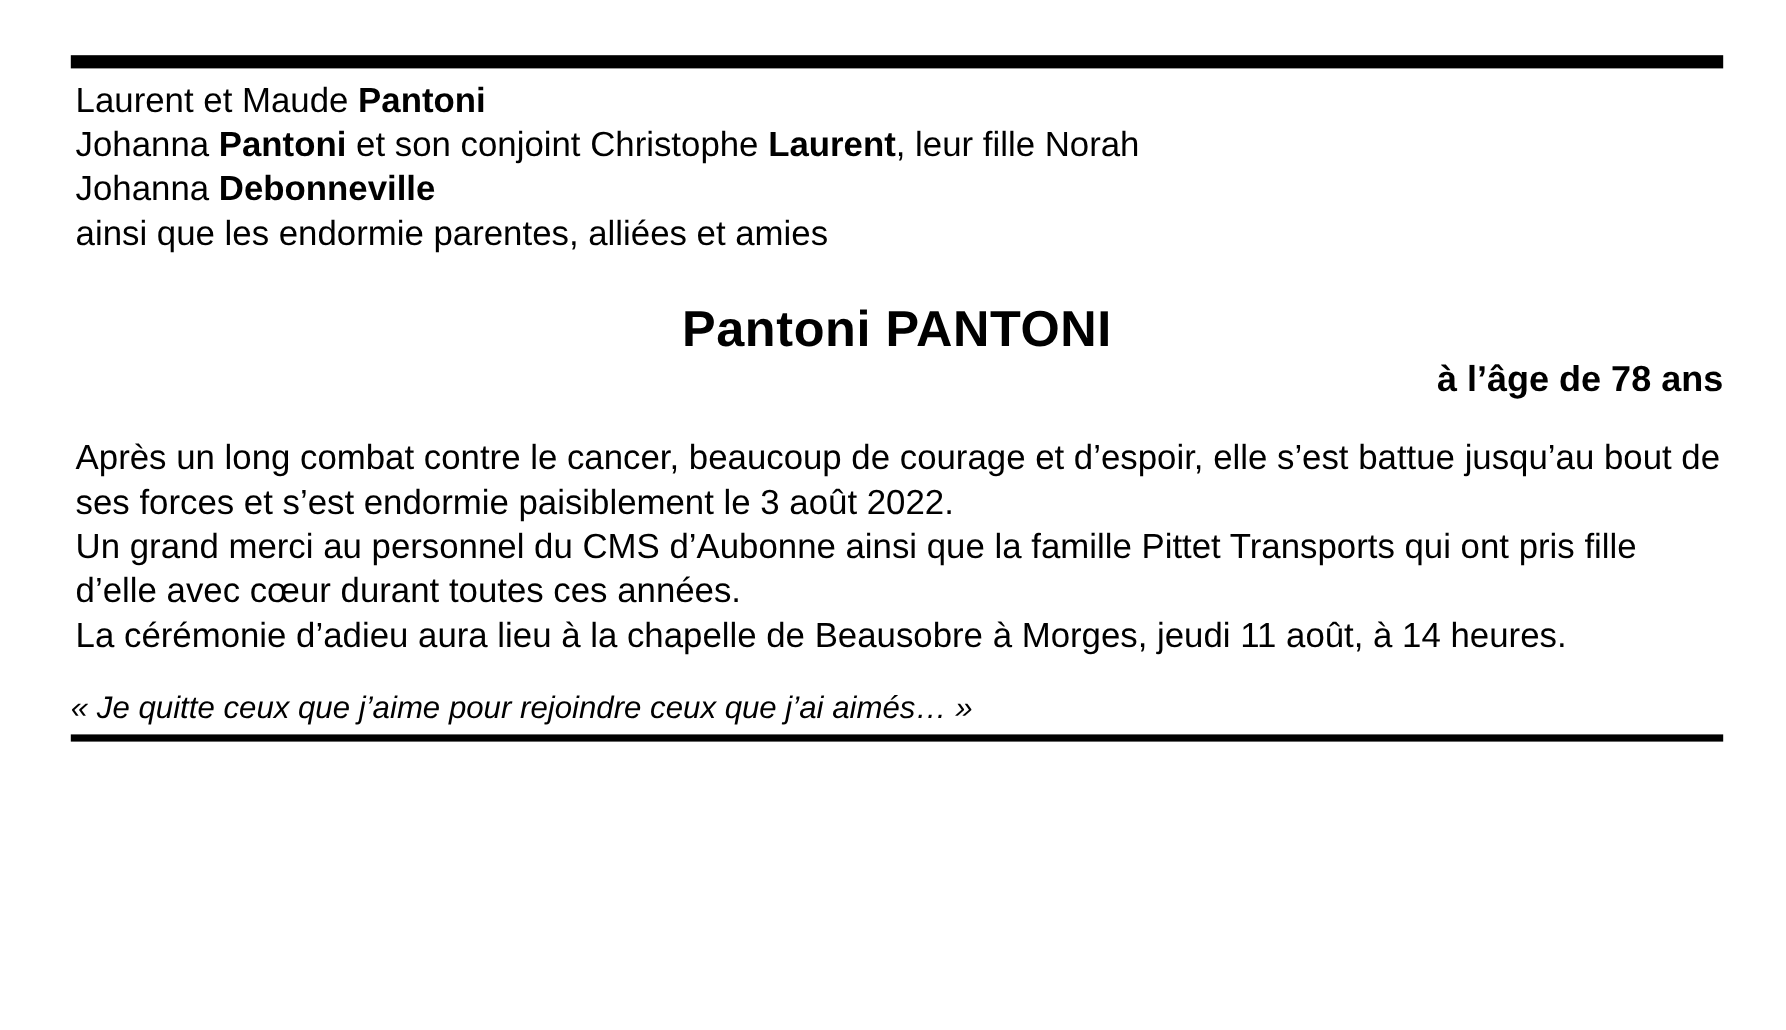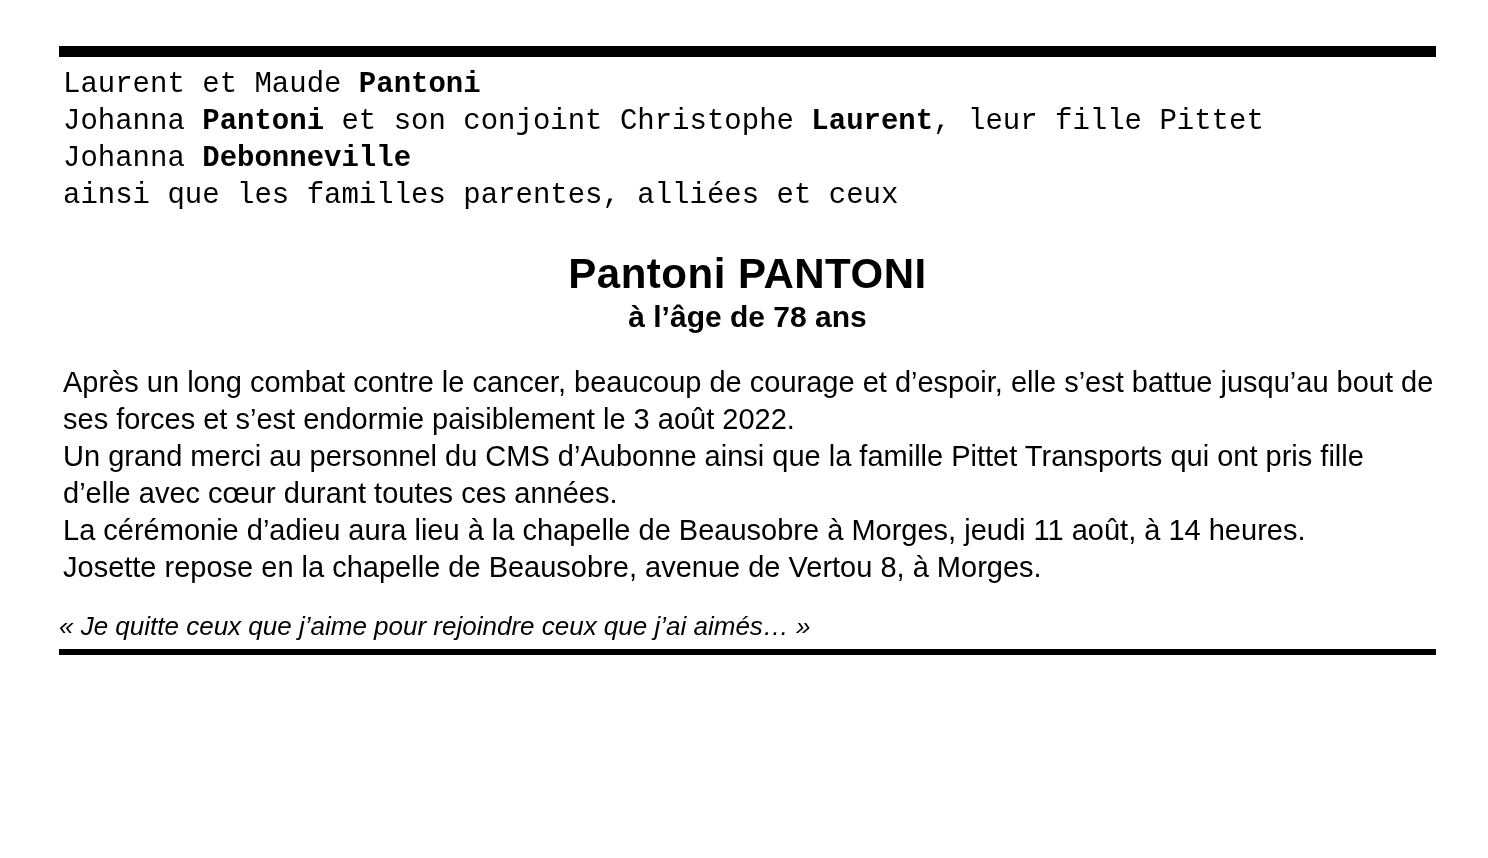--- a/index.html
+++ b/index.html
@@ -27,37 +27,37 @@
   .rule-bottom {
     height: 6px;
     background: #000000;
     margin-top: 4px;
   }
   .intro {
     margin-top: 9px;
     padding-left: 4px;
     font-size: 29px;
     line-height: 37px;
-    font-family: Liberation Mono, monospace;
   }
   .intro .bold { font-weight: bold; }
   .title-block {
     text-align: center;
     margin-top: 36px;
   }
   .deceased-name {
     font-size: 42px;
     font-weight: bold;
     line-height: 48px;
     letter-spacing: 0.5px;
   }
   .age-line {
     font-size: 30px;
     font-weight: bold;
     line-height: 38px;
+    text-align: right;
   }
   .body-text {
     margin-top: 28px;
     padding-left: 4px;
     font-size: 29px;
     line-height: 37px;
   }
   .quote {
     margin-top: 22px;
     text-align: left;
@@ -69,34 +69,33 @@
 </style>
 </head>
 <body>
 
 <div class="page">
 
   <div class="rule-top"></div>
 
   <div class="intro">
       <div><span>Laurent et Maude </span><span class="bold">Pantoni</span></div>
-      <div><span>Johanna </span><span class="bold">Pantoni</span><span> et son conjoint Christophe </span><span class="bold">Laurent</span><span>, leur fille Pittet</span></div>
+      <div><span>Johanna </span><span class="bold">Pantoni</span><span> et son conjoint Christophe </span><span class="bold">Laurent</span><span>, leur fille Norah</span></div>
       <div><span>Johanna </span><span class="bold">Debonneville</span></div>
-      <div><span>ainsi que les familles parentes, alliées et ceux</span></div>
+      <div><span>ainsi que les endormie parentes, alliées et amies</span></div>
     </div>
 
   <div class="title-block">
     <div class="deceased-name">Pantoni PANTONI</div>
     <div class="age-line">à l’âge de 78 ans</div>
   </div>
 
   <div class="body-text">
       <div>Après un long combat contre le cancer, beaucoup de courage et d’espoir, elle s’est battue jusqu’au bout de ses forces et s’est endormie paisiblement le 3 août 2022.</div>
       <div>Un grand merci au personnel du CMS d’Aubonne ainsi que la famille Pittet Transports qui ont pris fille d’elle avec cœur durant toutes ces années.</div>
       <div>La cérémonie d’adieu aura lieu à la chapelle de Beausobre à Morges, jeudi 11 août, à 14 heures.</div>
-      <div>Josette repose en la chapelle de Beausobre, avenue de Vertou 8, à Morges.</div>
     </div>
 
   <div class="quote">« Je quitte ceux que j’aime pour rejoindre ceux que j’ai aimés… »</div>
 
   <div class="rule-bottom"></div>
 
 </div>
 
 </body></html>

